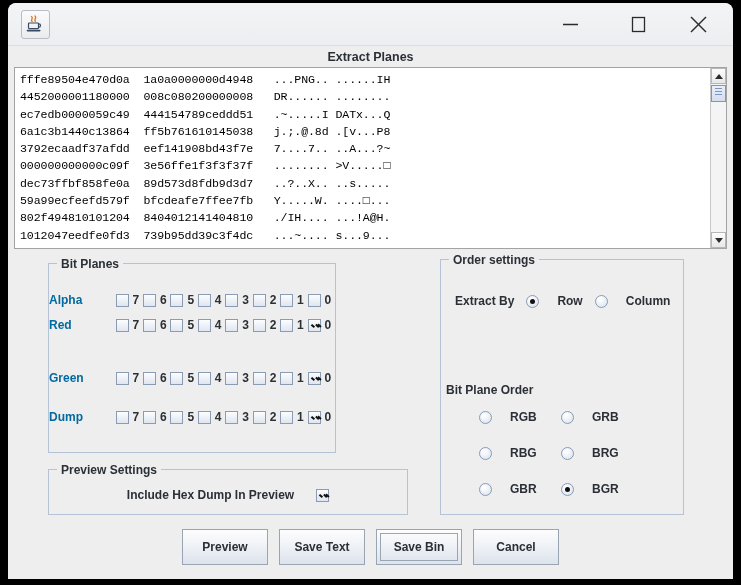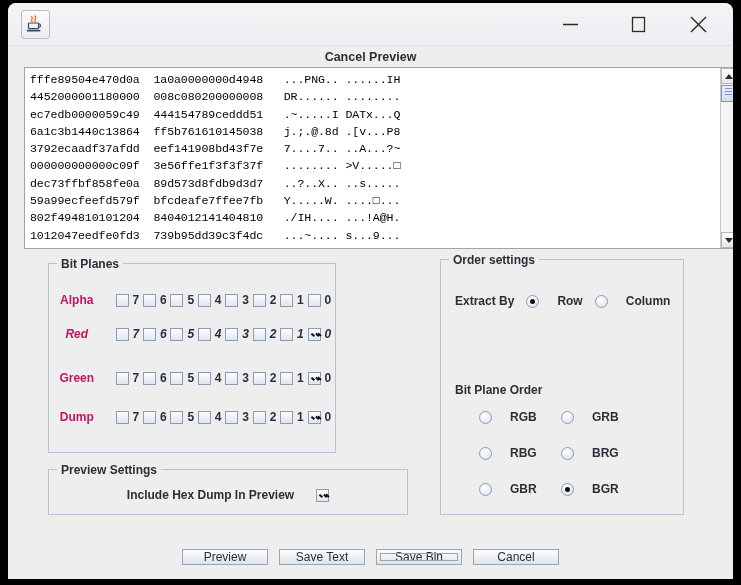--- a/index.html
+++ b/index.html
@@ -64,21 +64,20 @@
 
   
   #textarea-wrap {
     position: absolute;
     left: 6px; top: 64px;
     width: 713px; height: 182px;
     background: #ffffff;
     border: 1px solid #a3a3a3;
     box-sizing: border-box;
     display: flex;
-    margin-left: 10px;
   }
   #hexdump {
     flex: 1 1 auto;
     padding: 3px 0 0 5px;
     overflow: hidden;
     font-family: "Liberation Mono", "DejaVu Sans Mono", monospace;
     font-size: 11.6px;
     line-height: 17.3px;
     color: #000000;
     white-space: pre;
@@ -137,26 +136,26 @@
   #panel-order       { left: 432px; top: 256px; width: 244px; height: 256px; }
 
   
   .bp-row {
     position: absolute;
     left: 0; width: 100%; height: 20px;
     display: flex; align-items: center;
   }
   .bp-label {
     width: 90px;
-    text-align: center;
+    text-align: left;
     padding-right: 11px;
     box-sizing: border-box;
     font-size: 12px;
     font-weight: bold;
-    color: #be185d;
+    color: #0369a1;
   }
   .bp-cell {
     width: 39px;
     display: flex; align-items: center;
     gap: 4px;
   }
   .bp-num { font-size: 12px; font-weight: bold; color: #2b2f36; }
 
   .cbox {
     width: 13px; height: 13px;
@@ -199,21 +198,21 @@
     font-size: 12px; font-weight: bold; color: #2b2f36;
     white-space: nowrap;
   }
   .field-label {
     font-size: 12px; font-weight: bold; color: #2b2f36;
     white-space: nowrap;
   }
 
   #row-extract { position: absolute; left: 14px; top: 34px; display: flex; align-items: center; gap: 12px; }
   #row-bitorder{ position: absolute; left: 14px; top: 75px; display: flex; align-items: center; gap: 12px; }
-  #bpo-title   { position: absolute; left: 14px; top: 123px; }
+  #bpo-title   { position: absolute; left: 5px; top: 123px; }
   #bpo-grid {
     position: absolute; left: 38px; top: 150px;
     display: grid;
     grid-template-columns: 82px 82px;
     grid-row-gap: 22px;
   }
 
   
   #preview-row {
     position: absolute;
@@ -222,27 +221,27 @@
   }
 
   
   #buttonbar {
     position: absolute;
     left: 0; right: 0; bottom: 14px;
     display: flex; justify-content: center; gap: 11px;
   }
   .btn {
     min-width: 86px;
-    height: 16px;
+    height: 36px;
     padding: 0 12px;
     background: linear-gradient(to bottom, #fdfdfe 0%, #eef1f5 50%, #dde3ec 100%);
     border: 1px solid #9aa5b4;
     box-sizing: border-box;
     font-size: 12px;
-    font-weight: normal;
+    font-weight: bold;
     color: #2b2f36;
     display: flex; align-items: center; justify-content: center;
     font-family: "Liberation Sans", sans-serif;
   }
   .btn.focused {
     position: relative;
   }
   .btn.focused::after {
     content: "";
     position: absolute;
@@ -277,21 +276,21 @@
       </svg>
     </div>
     <div class="wbtn" id="btn-close">
       <svg width="19" height="19" viewBox="0 0 19 19" aria-hidden="true">
         <line x1="2" y1="2" x2="17" y2="17" stroke="#2b2b2b" stroke-width="1.4"></line>
         <line x1="17" y1="2" x2="2" y2="17" stroke="#2b2b2b" stroke-width="1.4"></line>
       </svg>
     </div>
   </div>
 
-  <div id="dialog-title">Cancel Preview</div>
+  <div id="dialog-title">Extract Planes</div>
 
   <div id="textarea-wrap">
     <div id="hexdump">fffe89504e470d0a  1a0a0000000d4948   ...PNG.. ......IH
 4452000001180000  008c080200000008   DR...... ........
 ec7edb0000059c49  444154789ceddd51   .~.....I DATx...Q
 6a1c3b1440c13864  ff5b761610145038   j.;.@.8d .[v...P8
 3792ecaadf37afdd  eef141908bd43f7e   7....7.. ..A...?~
 000000000000c09f  3e56ffe1f3f3f37f   ........ &gt;V.....□
 dec73ffbf858fe0a  89d573d8fdb9d3d7   ..?..X.. ..s.....
 59a99ecfeefd579f  bfcdeafe7ffee7fb   Y.....W. ....□...
@@ -343,21 +342,21 @@
           </div>
           <div class="bp-cell">
             <span class="cbox"></span>
             <span class="bp-num">1</span>
           </div>
           <div class="bp-cell">
             <span class="cbox"></span>
             <span class="bp-num">0</span>
           </div>
         </div>
-        <div class="bp-row" style="top: 60px; font-style: italic;">
+        <div class="bp-row" style="top: 51px;">
           <div class="bp-label">Red</div>
           <div class="bp-cell">
             <span class="cbox"></span>
             <span class="bp-num">7</span>
           </div>
           <div class="bp-cell">
             <span class="cbox"></span>
             <span class="bp-num">6</span>
           </div>
           <div class="bp-cell">

